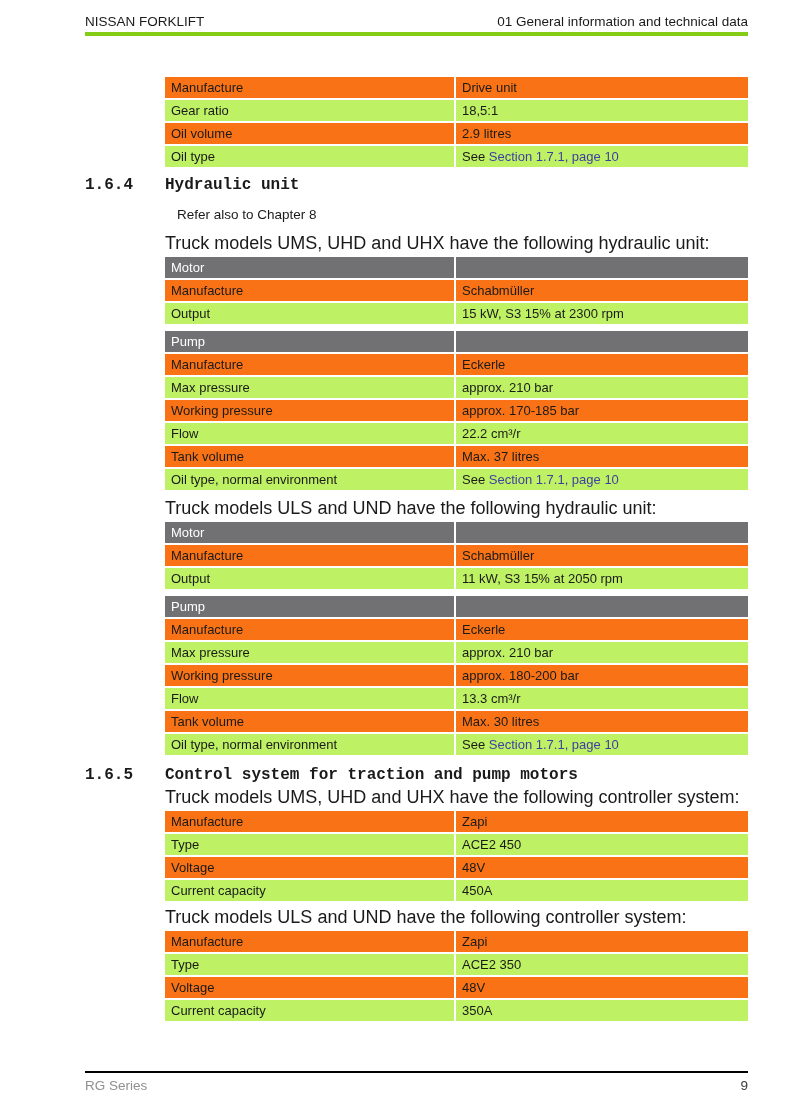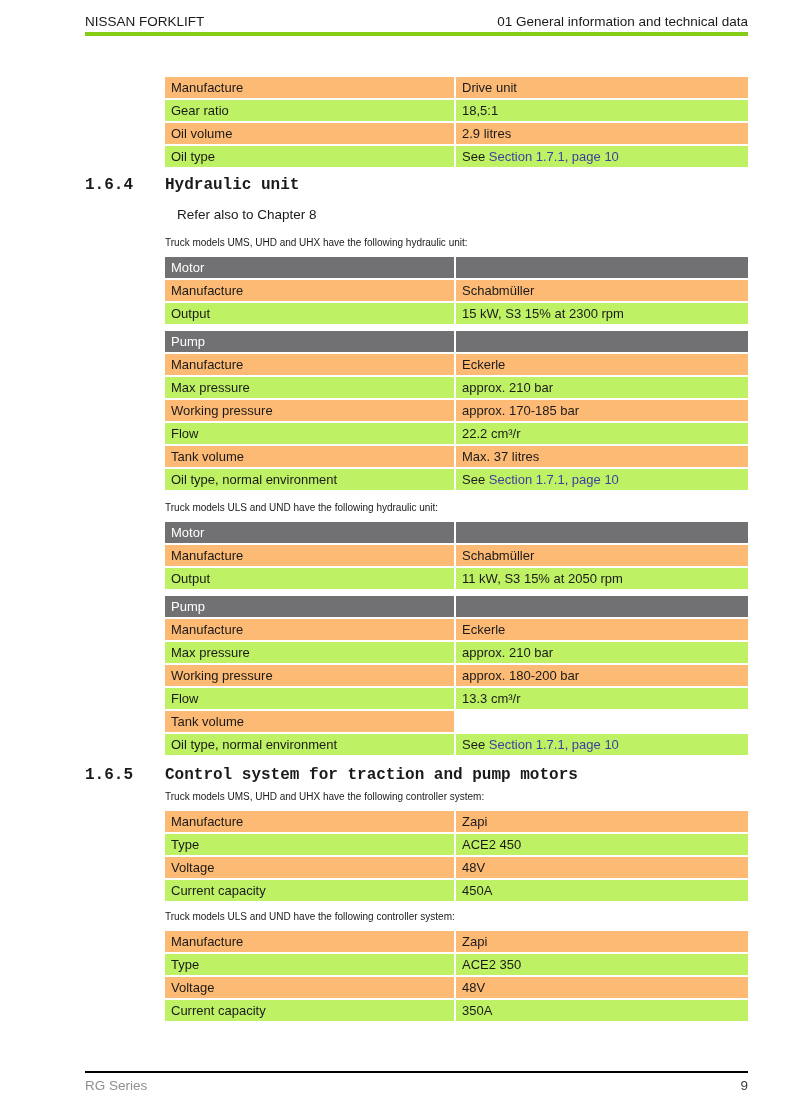--- a/index.html
+++ b/index.html
@@ -23,34 +23,34 @@
   
   .content { position:absolute; top:77px; left:165px; width:583px; }
 
   
   .dtable { width:583px; }
   .t-row { display:flex; gap:2px; margin-bottom:2px; box-sizing:border-box; }
   .t-cell { box-sizing:border-box; padding:3px 6px 2px; font-size:13px; line-height:16px; }
   .t-label { width:289px; flex:0 0 289px; }
   .t-value { flex:1 1 auto; }
   .t-head  { background:#717173; color:#ffffff; font-weight:normal; }
-  .row-light .t-cell { background:#fdba74; }
+  .row-light .t-cell { background:#f97316; }
   .row-dark  .t-cell { background:#bef264; }
 
   .link { color:#3f3fa0; text-decoration:none; cursor:pointer; }
 
   
   .sec-title {
     position:relative; font-size:16px; font-weight:bold; line-height:20px;
     margin:0 0 4px 0;
     font-family:Liberation Mono, monospace;
   }
   .sec-number { position:absolute; left:-80px; top:0; font-weight:bold; }
   .note  { font-size:13.5px; line-height:16px; margin:12px; }
-  .intro { font-size:10px; line-height:16px; margin:0; }
+  .intro { font-size:18px; line-height:16px; margin:0; }
 
   
   .mt-6  { margin-top:6px; }
   .mt-7  { margin-top:7px; }
   .mt-8  { margin-top:8px; }
   .mt-10 { margin-top:10px; }
 
   
   .page-footer {
     position:absolute; top:1071px; left:85px; width:663px;
@@ -176,20 +176,21 @@
         <div class="t-row row-light">
           <div class="t-cell t-label">Working pressure</div>
           <div class="t-cell t-value">approx. 180-200 bar</div>
         </div>
         <div class="t-row row-dark">
           <div class="t-cell t-label">Flow</div>
           <div class="t-cell t-value">13.3 cm³/r</div>
         </div>
         <div class="t-row row-light">
           <div class="t-cell t-label">Tank volume</div>
+          <div class="t-cell t-value">Max. 30 litres</div>
         </div>
         <div class="t-row row-dark">
           <div class="t-cell t-label">Oil type, normal environment</div>
           <div class="t-cell t-value">See <a class="link">Section 1.7.1, page 10</a></div>
         </div>
       </div>
 
     <h2 class="sec-title mt-10">
       <span class="sec-number">1.6.5</span>
       <span>Control system for traction and pump motors</span>

